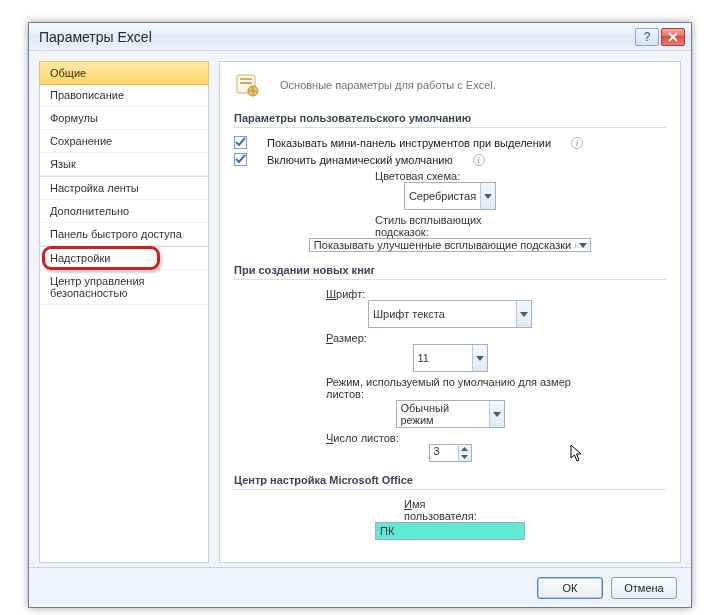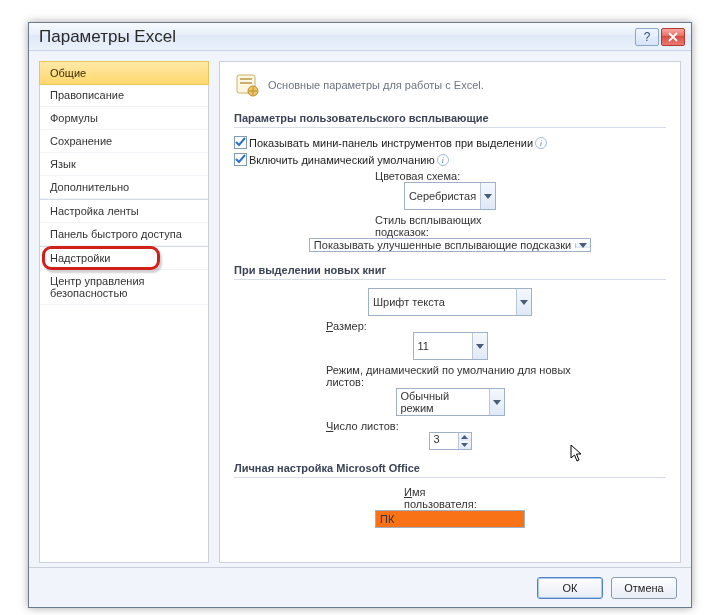--- a/index.html
+++ b/index.html
@@ -24,21 +24,21 @@
   }
   .titlebar {
     height: 28px;
     background: linear-gradient(#f7fbff, #e7eef9 45%, #dfe9f7 46%, #eaf1fb);
     border-bottom: 1px solid #c9d6ea;
     display: flex;
     align-items: center;
     padding: 0 6px 0 10px;
     color: #2a2a2a;
   }
-  .titlebar .title { flex: 1; font-size: 17px; }
+  .titlebar .title { flex: 1; font-size: 14px; }
   .titlebar .btn {
     width: 24px; height: 18px;
     margin-left: 2px;
     border: 1px solid #8ea6c7;
     background: linear-gradient(#eef5ff,#d6e4f7);
     border-radius: 2px;
     display: flex; align-items: center; justify-content: center;
     font-size: 12px; color: #33507a;
   }
   .titlebar .btn.close {
@@ -82,33 +82,33 @@
   }
   .pane {
     flex: 1;
     background: #fff;
     border: 1px solid #c9d0da;
     position: relative;
     overflow: hidden;
   }
   .pane-inner { padding: 10px 14px 14px 14px; color: #333; }
   .pane-head {
-    display: flex; align-items: center; gap: 8px;
+    display: flex; align-items: center; gap: 20px;
     margin-bottom: 10px;
     color: #6b7580;
   }
   .pane-head svg { flex: 0 0 auto; }
   .section-title {
     font-weight: bold;
     color: #3a4456;
     border-bottom: 1px solid #d6dde8;
     padding: 4px 0 3px 0;
     margin: 8px 0 8px 0;
   }
-  .row { display: flex; align-items: center; gap: 2px; margin: 4px 0; }
+  .row { display: flex; align-items: center; gap: 20px; margin: 4px 0; }
   .chk {
     width: 13px; height: 13px;
     border: 1px solid #7f9db9;
     background: #fff;
     display: inline-flex; align-items: center; justify-content: center;
   }
   .chk svg { width: 11px; height: 11px; }
   .lbl { color: #222; }
   .info {
     width: 12px; height: 12px; border-radius: 50%;
@@ -130,21 +130,21 @@
     background: linear-gradient(#f4f8fd,#dfe9f6);
     display: flex; align-items: center; justify-content: center;
   }
   .spinner {
     display: inline-flex; border: 1px solid #9eb1c8; height: 18px; background:#fff;
   }
   .spinner .val { width: 28px; padding: 0 4px; }
   .spinner .btns { width: 13px; display:flex; flex-direction:column; border-left:1px solid #b9c7d8;}
   .spinner .btns span { flex:1; background:linear-gradient(#f4f8fd,#dfe9f6); display:flex;align-items:center;justify-content:center;}
   .textinput {
-    border: 1px solid #9eb1c8; background: #f97316; height: 18px;
+    border: 1px solid #9eb1c8; background: #5eead4; height: 18px;
     padding: 6px 4px; width: 150px; display:inline-flex; align-items:center;
   }
   .footer {
     position: absolute; left: 0; right: 0; bottom: 0; height: 40px;
     border-top: 1px solid #c9d0da;
     display: flex; justify-content: flex-end; align-items: center;
     padding: 0 14px; gap: 8px;
     background: #f1f5fb;
   }
   .push-btn {
@@ -173,41 +173,41 @@
     </div>
   </div>
 
   <div class="body">
     <div class="sidebar">
       <div class="cat selected"><span>Общие</span></div>
       <div class="cat"><span>Правописание</span></div>
       <div class="cat"><span>Формулы</span></div>
       <div class="cat"><span>Сохранение</span></div>
       <div class="cat"><span>Язык</span></div>
+      <div class="cat sep"><span>Настройка ленты</span></div>
       <div class="cat"><span>Дополнительно</span></div>
-      <div class="cat sep"><span>Настройка ленты</span></div>
       <div class="cat"><span>Панель быстрого доступа</span></div>
       <div class="cat sep highlighted"><span>Надстройки</span></div>
       <div class="cat"><span>Центр управления безопасностью</span></div>
     </div>
 
     <div class="pane">
       <div class="pane-inner">
         <div class="pane-head">
           <svg width="26" height="26" viewBox="0 0 26 26">
             <rect x="3" y="3" width="18" height="18" rx="2" fill="#fdf6e3" stroke="#c9b06a"></rect>
             <rect x="6" y="6" width="12" height="2" fill="#c9b06a"></rect>
             <rect x="6" y="10" width="12" height="2" fill="#c9b06a"></rect>
             <circle cx="19" cy="19" r="5" fill="#efc56a" stroke="#b88e2e"></circle>
             <path d="M19 15 v8 M15 19 h8" stroke="#b88e2e" stroke-width="1"></path>
           </svg>
           <span>Основные параметры для работы с Excel.</span>
         </div>
 
-        <div class="section-title">Параметры пользовательского всплывающие</div>
+        <div class="section-title">Параметры пользовательского умолчанию</div>
 
         <div class="row">
           <span class="chk">
             <svg viewBox="0 0 11 11">
                 <path d="M1 5 L4 8 L10 1" stroke="#2e72c8" stroke-width="2" fill="none"></path>
               </svg>
           </span>
           <span class="lbl">Показывать мини-панель инструментов при выделении</span>
           <span class="info">i</span>
         </div>
@@ -233,41 +233,42 @@
         <div class="form-row">
           <span class="form-lbl">Стиль всплывающих подсказок:</span>
           <span class="dropdown" style="flex:1">
             <span class="val" style="flex:1">Показывать улучшенные всплывающие подсказки</span>
             <span class="arrow">
                 <span class="tri"></span>
               </span>
           </span>
         </div>
 
-        <div class="section-title">При выделении новых книг</div>
-
-        <div class="form-row">
+        <div class="section-title">При создании новых книг</div>
+
+        <div class="form-row">
+          <span class="form-lbl wide"><u>Ш</u><span></span>рифт:</span>
           <span class="dropdown" style="width:164px">
             <span class="val" style="flex:1">Шрифт текста</span>
             <span class="arrow">
                 <span class="tri"></span>
               </span>
           </span>
         </div>
         <div class="form-row">
           <span class="form-lbl wide"><u>Р</u>азмер:</span>
           <span class="dropdown">
             <span class="val" style="width:16px">11</span>
             <span class="arrow">
                 <span class="tri"></span>
               </span>
           </span>
         </div>
         <div class="form-row">
-          <span class="form-lbl wide">Режим, динамический по умолчанию для новых листов:</span>
+          <span class="form-lbl wide">Режим, используемый по умолчанию для азмер листов:</span>
           <span class="dropdown">
             <span class="val" style="width:92px">Обычный режим</span>
             <span class="arrow">
                 <span class="tri"></span>
               </span>
           </span>
         </div>
         <div class="form-row">
           <span class="form-lbl wide"><u>Ч</u>исло листов:</span>
           <span class="spinner">
@@ -280,21 +281,21 @@
                 </span>
               <span>
                   <svg width="7" height="4">
                     <path d="M0 0 L3.5 4 L7 0 Z" fill="#4a5d77"></path>
                   </svg>
                 </span>
             </span>
           </span>
         </div>
 
-        <div class="section-title">Личная настройка Microsoft Office</div>
+        <div class="section-title">Центр настройка Microsoft Office</div>
 
         <div class="form-row">
           <span style="width:92px"><u>И</u>мя пользователя:</span>
           <span class="textinput">
             <span>ПК</span>
           </span>
         </div>
       </div>
 
       <svg class="cursor" width="14" height="18" viewBox="0 0 14 18">

